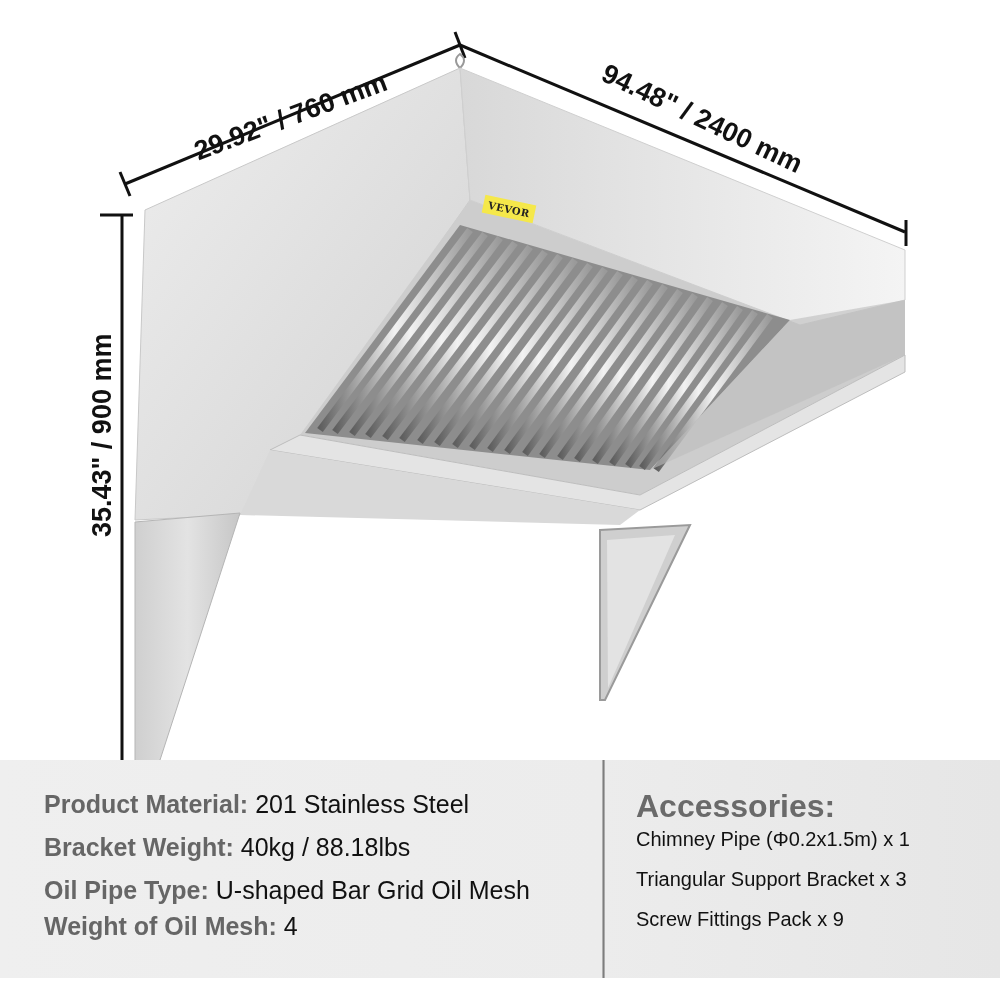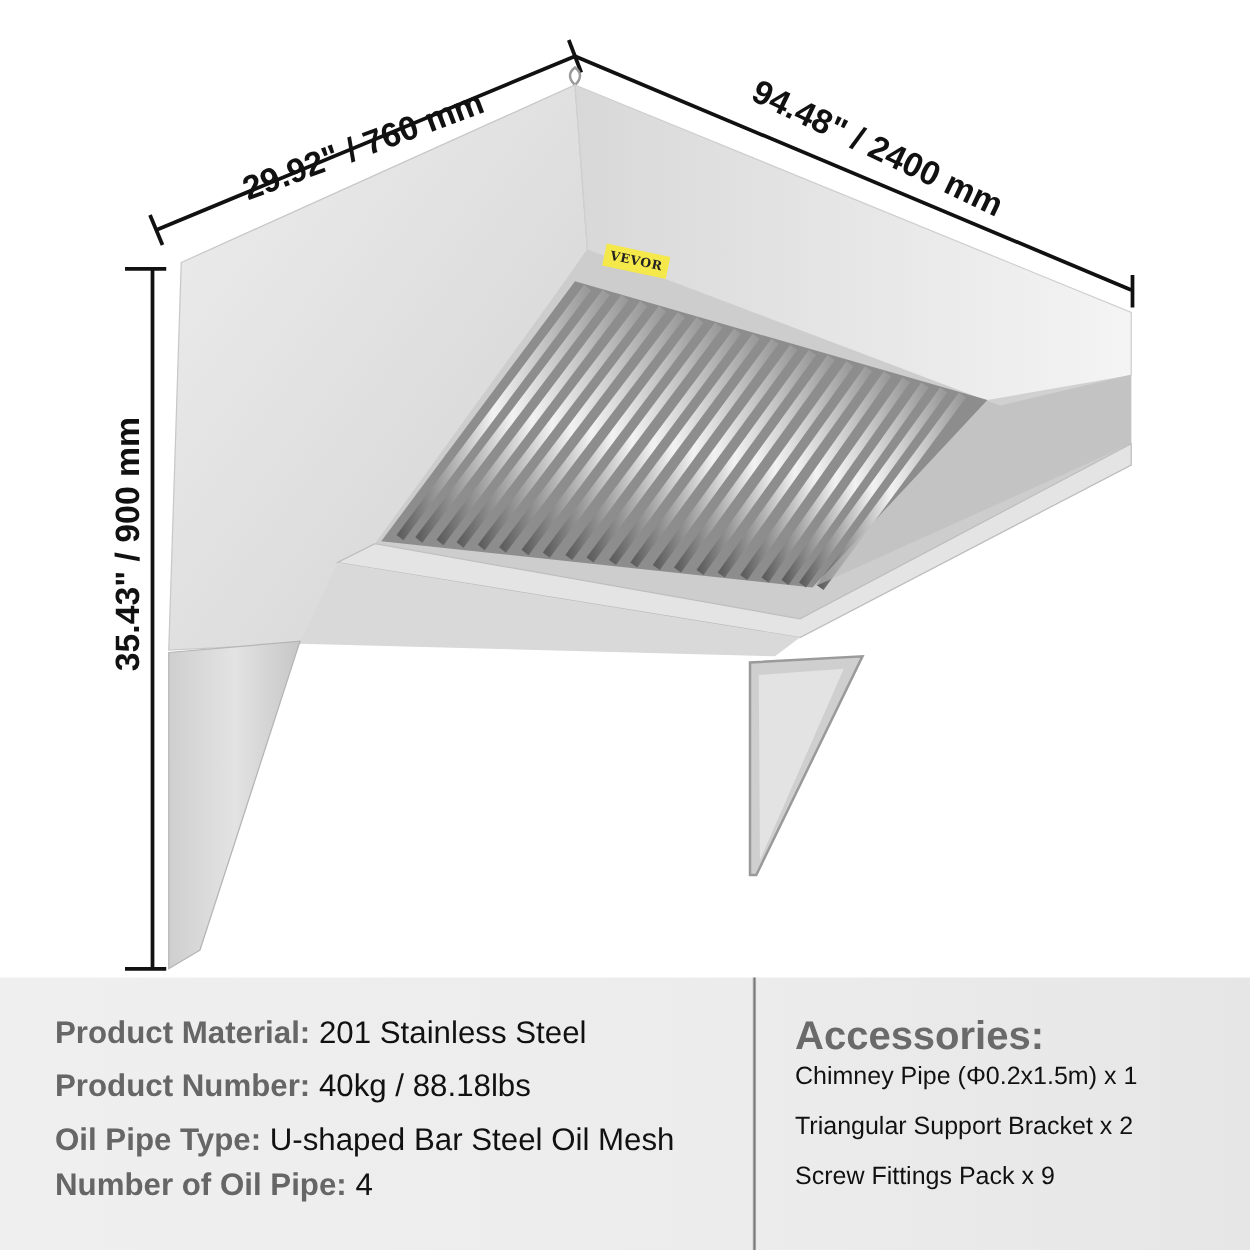--- a/index.html
+++ b/index.html
@@ -18,21 +18,21 @@
     .dim-length { left: 610px; top: 58px; transform: rotate(25.5deg); }
     .dim-height { left: 87px; top: 537px; transform: rotate(-90deg); }
     .brand-tag {
       position: absolute; left: 483px; top: 200px; width: 52px; height: 18px;
       background: #f5e84a; color: #222; font-weight: bold; font-size: 10px;
       font-family: "DejaVu Serif", serif;
       display: flex; align-items: center; justify-content: center;
       transform: rotate(12deg); letter-spacing: 0.5px;
     }
     .spec-panel {
-      position: absolute; left: 0; top: 782px; width: 1000px; height: 218px;
+      position: absolute; left: 0; top: 760px; width: 1000px; height: 218px;
       background: linear-gradient(90deg, #efefef 0%, #ececec 60%, #e6e6e6 100%);
     }
     .spec-divider {
       position: absolute; left: 602px; top: 0; width: 3px; height: 218px;
       background: linear-gradient(90deg, #c8c8c8, #6e6e6e 60%, #d8d8d8);
     }
     .spec-left { position: absolute; left: 44px; top: 0; }
     .spec-row { position: absolute; left: 0; white-space: nowrap; font-size: 25px; color: #111; }
     .spec-key { font-weight: bold; color: #666; }
     .spec-right { position: absolute; left: 636px; top: 0; }
@@ -128,31 +128,31 @@
   <div class="dim-label dim-height">35.43" / 900 mm</div>
   <div class="brand-tag">VEVOR</div>
 </div>
 
 <div class="spec-panel">
   <div class="spec-left">
     <div class="spec-row" style="top:30px">
       <span class="spec-key">Product Material:</span><span> 201 Stainless Steel</span>
     </div>
     <div class="spec-row" style="top:73px">
-      <span class="spec-key">Product Number:</span><span> 40kg / 88.18lbs</span>
+      <span class="spec-key">Bracket Weight:</span><span> 40kg / 88.18lbs</span>
     </div>
     <div class="spec-row" style="top:116px">
-      <span class="spec-key">Oil Pipe Type:</span><span> U-shaped Bar Steel Oil Mesh</span>
+      <span class="spec-key">Oil Pipe Type:</span><span> U-shaped Bar Grid Oil Mesh</span>
     </div>
     <div class="spec-row" style="top:152px">
-      <span class="spec-key">Number of Oil Pipe:</span><span> 4</span>
+      <span class="spec-key">Weight of Oil Mesh:</span><span> 4</span>
     </div>
   </div>
 
   <div class="spec-divider"></div>
 
   <div class="spec-right">
     <div class="acc-title">Accessories:</div>
     <div class="acc-item" style="top:68px">Chimney Pipe (Φ0.2x1.5m) x 1</div>
-    <div class="acc-item" style="top:108px">Triangular Support Bracket x 2</div>
+    <div class="acc-item" style="top:108px">Triangular Support Bracket x 3</div>
     <div class="acc-item" style="top:148px">Screw Fittings Pack x 9</div>
   </div>
 </div>
 
 </body></html>

